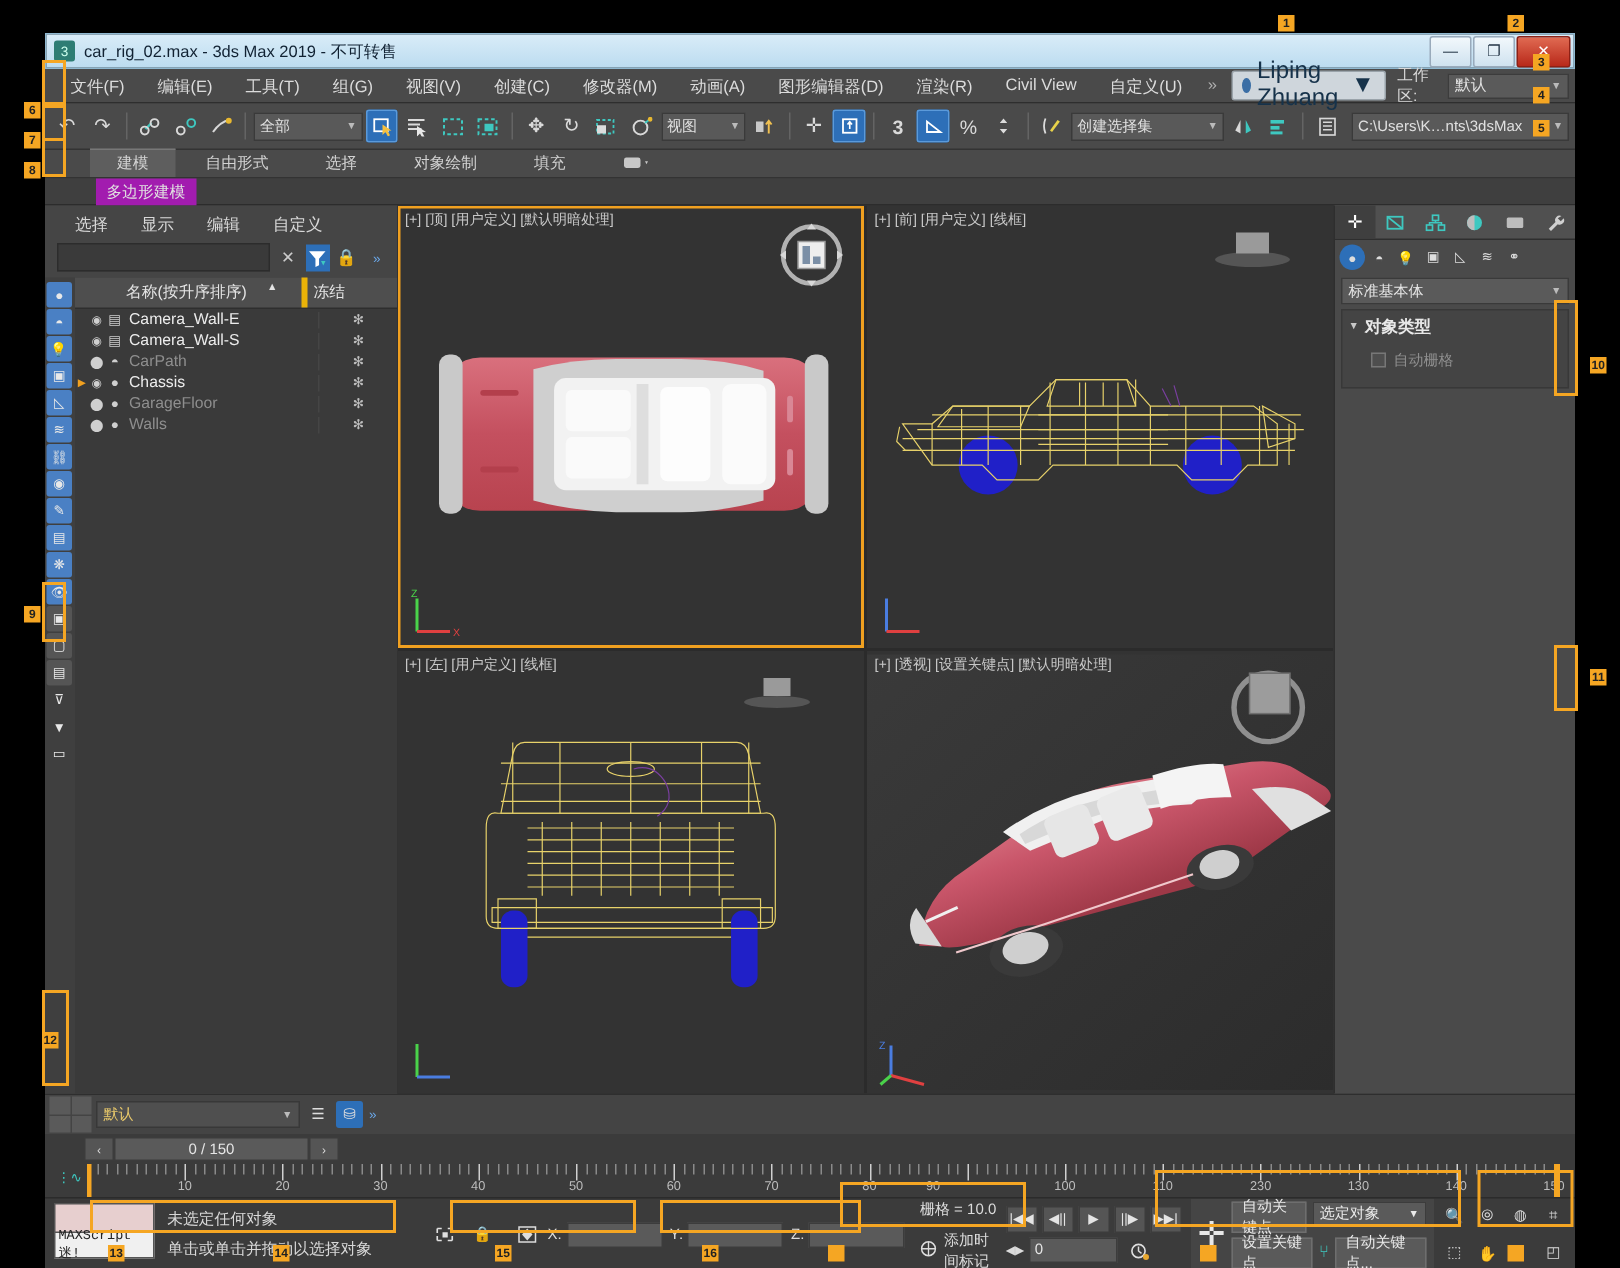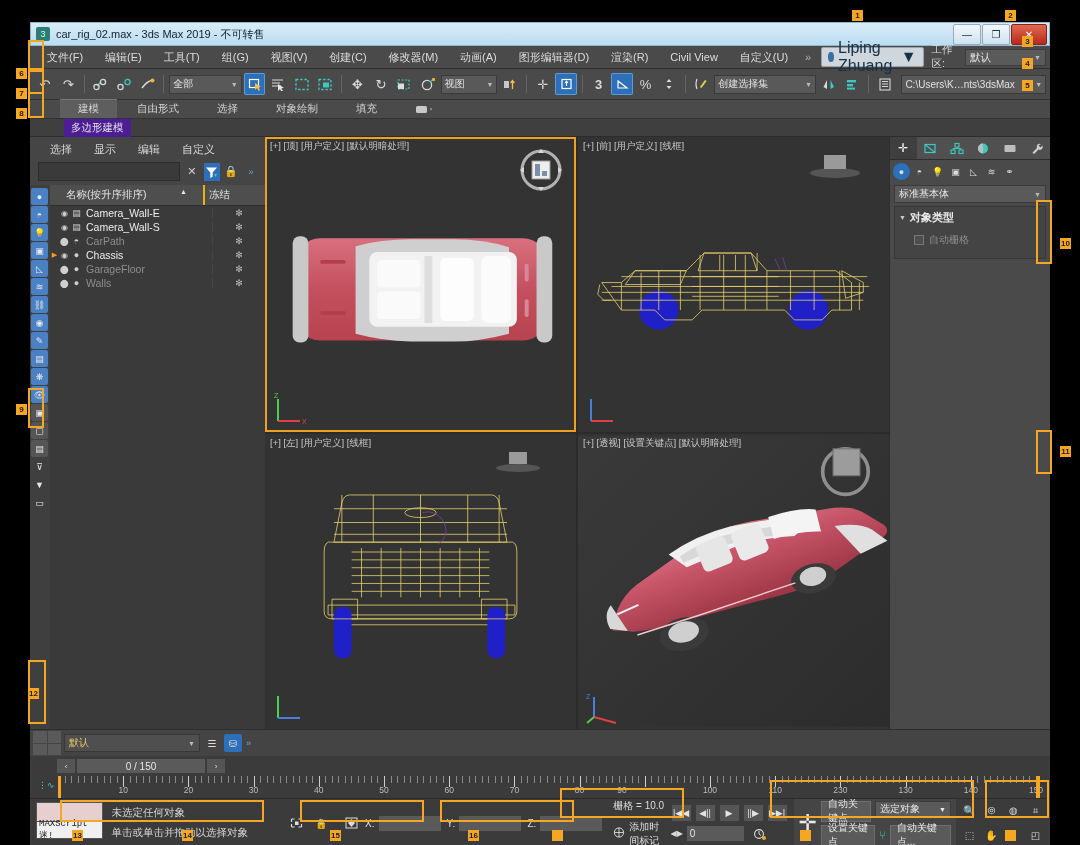--- a/index.html
+++ b/index.html
@@ -44,21 +44,21 @@
          justify-content:space-between;padding:0 3px;font-size:10px;color:#e0e0e0;}
   .combo .ar{font-size:7px;color:#bbb;}
 
   
   .ribbon{height:18px;background:#4a4a4a;display:flex;align-items:flex-end;padding-left:30px;gap:2px;
           border-bottom:1px solid #333;}
   .rtab{font-size:10.5px;color:#d2d2d2;padding:2px 18px;}
   .rtab.active{background:#5e5e5e;border-top:1px solid #777;}
   .ribbon2{height:17px;background:#3f3f3f;display:flex;align-items:center;padding-left:34px;
            border-bottom:1px solid #2c2c2c;}
-  .rchip{font-size:10.5px;color:#e0e0e0;background:#4c1d95;padding:2px 7px;}
+  .rchip{font-size:10.5px;color:#e0e0e0;background:#a21caf;padding:2px 7px;}
 
   
   .workarea{display:flex;height:592px;background:#3b3b3b;}
   .left-col{width:235px;display:flex;flex-direction:column;background:#454545;}
   .center-col{flex:1;position:relative;background:#2b2b2b;}
   .right-col{width:160px;background:#4a4a4a;border-left:1px solid #2e2e2e;}
 
   
   .exp-menu{display:flex;gap:22px;padding:5px 0 5px 20px;font-size:11px;color:#d8d8d8;}
   .exp-search{display:flex;align-items:center;gap:4px;padding:0 6px 4px 8px;}
@@ -67,22 +67,22 @@
   .sq{width:18px;height:18px;display:flex;align-items:center;justify-content:center;color:#ccc;font-size:11px;}
   .sq.on{background:#2d6fb8;}
   .exp-body{display:flex;flex:1;min-height:0;}
   .exp-iconbar{width:20px;background:#3f3f3f;padding-top:2px;}
   .eicon{width:17px;height:17px;margin:1px;border-radius:2px;display:flex;align-items:center;
          justify-content:center;font-size:9px;color:#e8e8e8;}
   .eicon.on{background:#4a80c4;}
   .eicon.off{background:#555;}
   .exp-list{flex:1;background:#3a3a3a;}
   .exp-head{display:flex;background:#4e4e4e;border-bottom:1px solid #2e2e2e;font-size:10.5px;color:#e4e4e4;}
-  .exp-head .c1{flex:1;padding:3px 16px;}
-  .exp-head .c2{width:52px;padding:3px 4px;border-left:2px solid #eab308;}
+  .exp-head .c1{flex:1;padding:3px 16px;margin-left:18px;}
+  .exp-head .c2{width:52px;padding:3px 4px;border-left:4px solid #eab308;}
   .row{display:flex;align-items:center;height:14px;font-size:10.5px;}
   .row .tri{width:9px;color:#f0a020;font-size:7px;text-align:center;}
   .row .eye{width:11px;color:#cfcfcf;font-size:8px;text-align:center;}
   .row .ty{width:13px;color:#cfcfcf;font-size:9px;text-align:center;}
   .row .nm{flex:1;padding-left:3px;}
   .row .fz{width:52px;text-align:center;color:#bdbdbd;font-size:9px;border-left:1px solid #454545;}
   .nm.bright{color:#ececec;}
   .nm.dim{color:#8e8e8e;}
 
   

